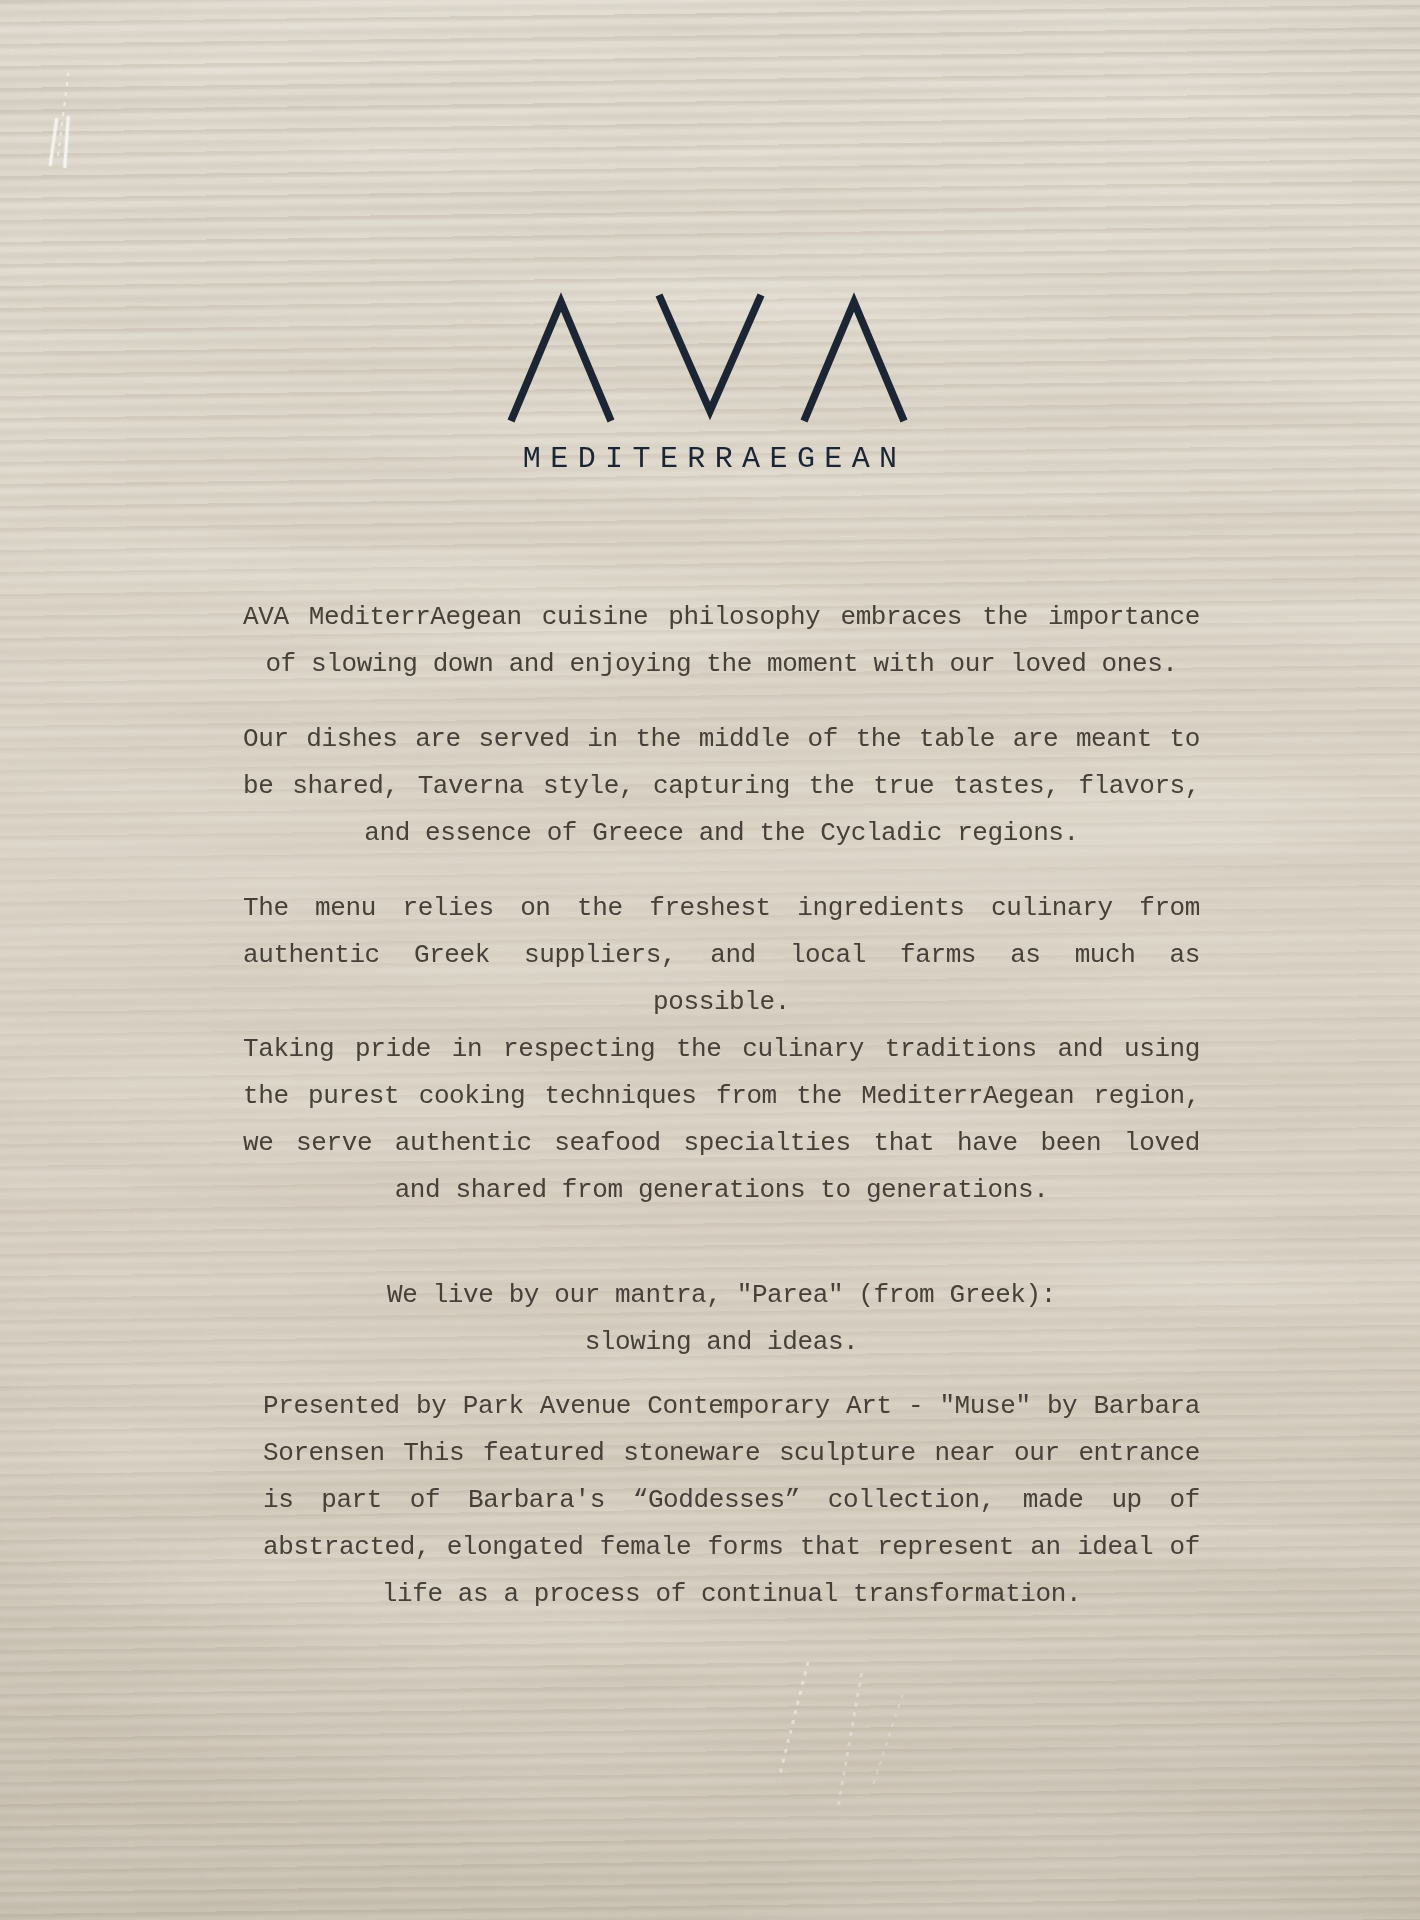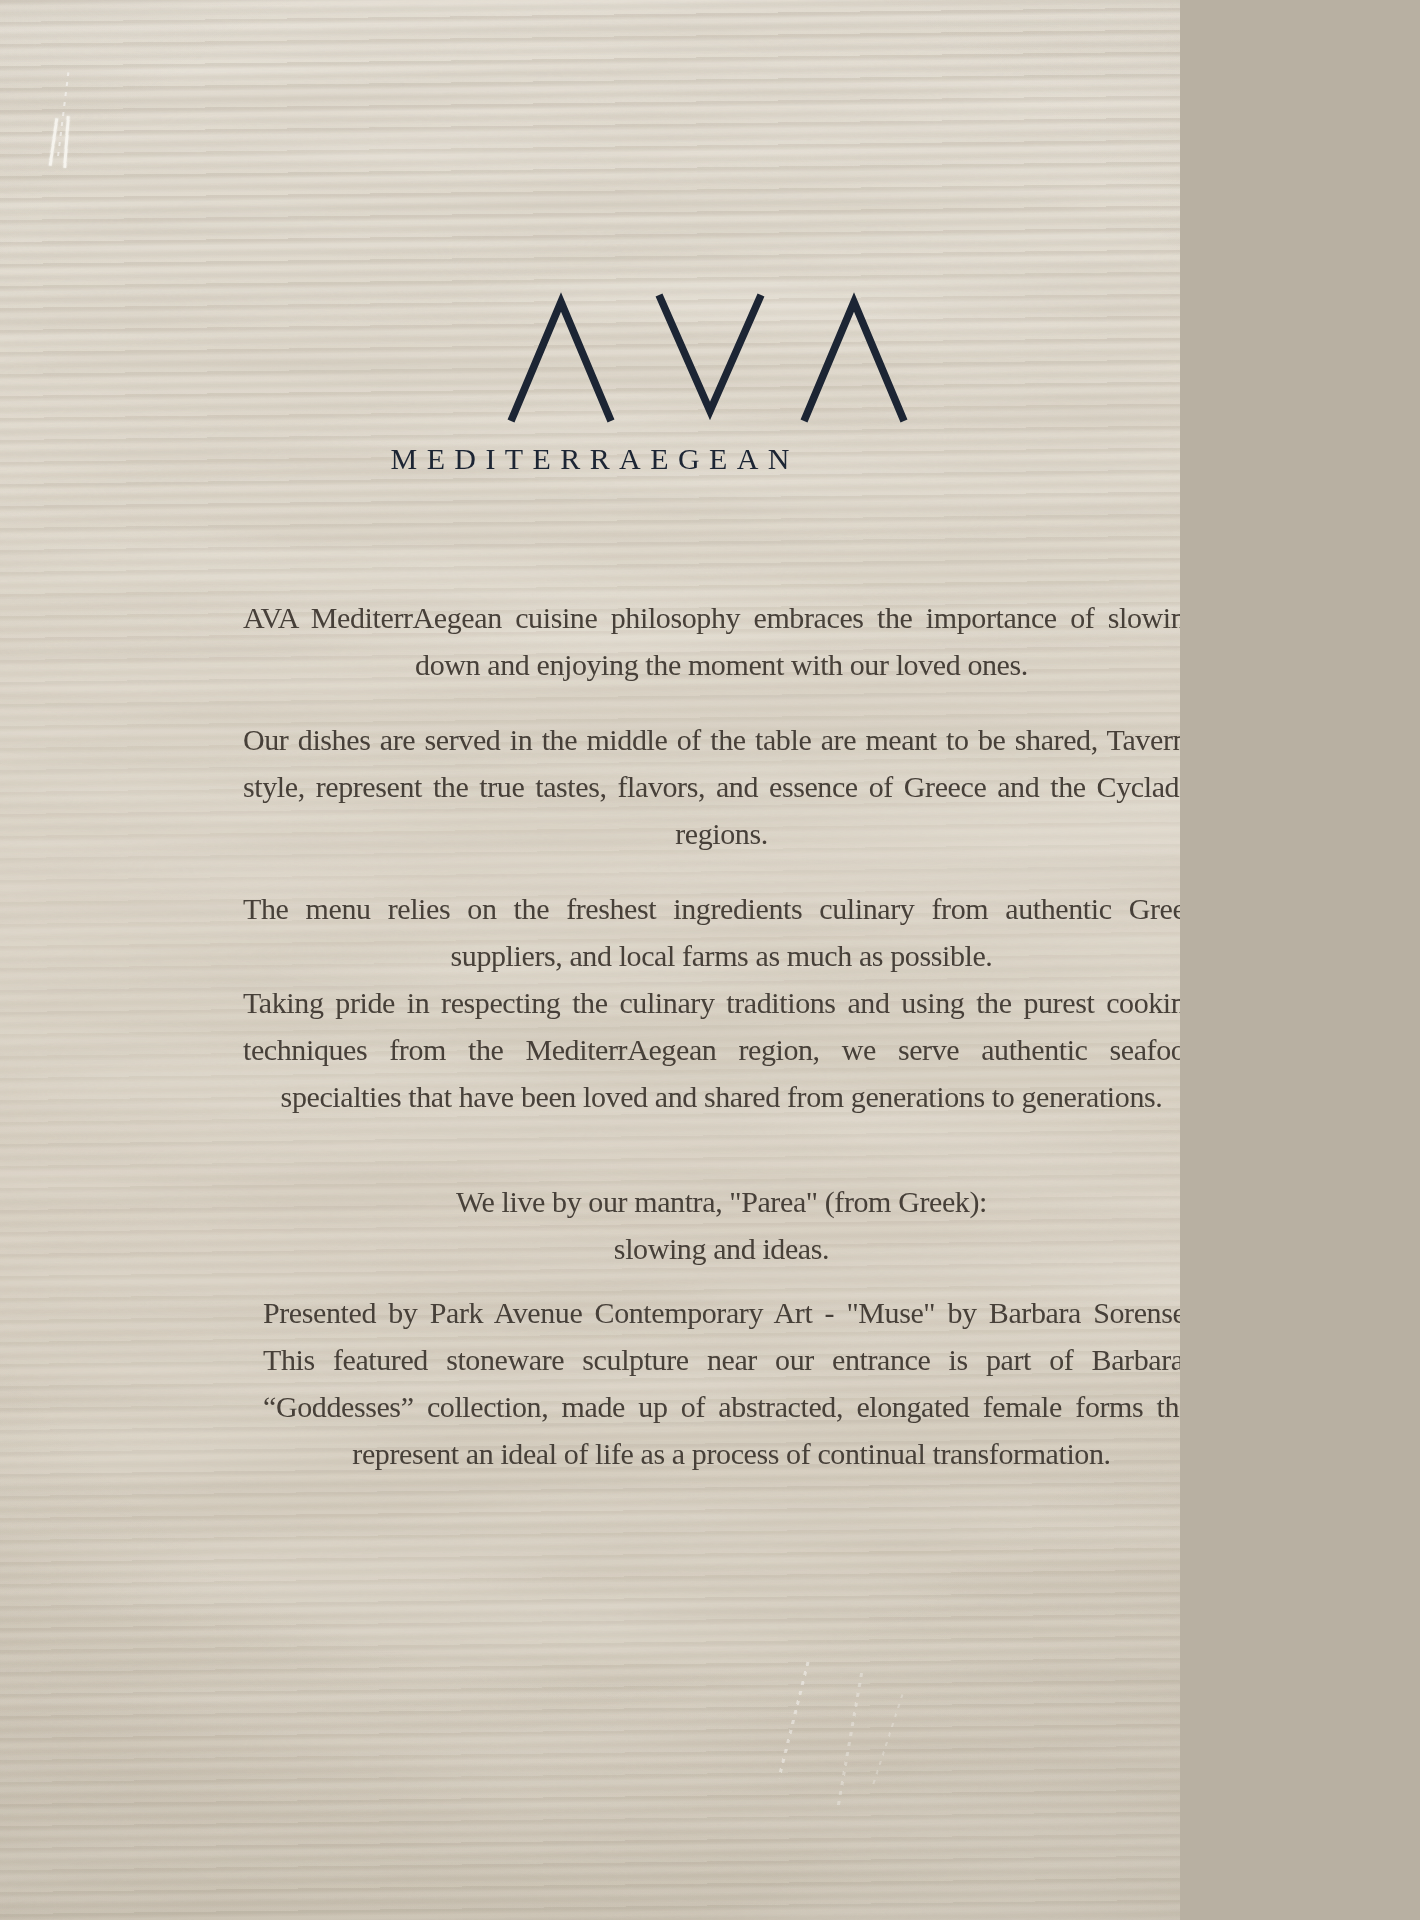--- a/index.html
+++ b/index.html
@@ -2,26 +2,26 @@
 <html><head>
 <meta charset="utf-8">
 <style>
   html, body {
     margin: 0;
     padding: 0;
     background: #b8b0a2;
   }
   .page {
     position: relative;
-    width: 1180px;
+    width: 1420px;
     height: 1920px;
     overflow: hidden;
     background:
       linear-gradient(180deg, #e1dbd0 0%, #dcd5c8 30%, #d7cfc1 62%, #cfc7b8 100%);
-    font-family: Liberation Serif, serif;
+    font-family: Liberation Mono, monospace;
   }
   
   .page::before {
     content: "";
     position: absolute;
     inset: 0;
     z-index: 0;
     background: repeating-linear-gradient(
       179.3deg,
       rgba(146,134,116,0.20) 0px,
@@ -92,21 +92,21 @@
     text-indent: 9.4px;
     color: #1c2534;
   }
   .content {
     position: absolute;
     left: 243px;
     top: 594px;
     width: 957px;
     z-index: 2;
     color: #474039;
-    font-size: 30px;
+    font-size: 26px;
     line-height: 47px;
     font-weight: 300;
     letter-spacing: -0.4px;
   }
   .para {
     margin: 0 0 28px 0;
     text-align: justify;
     text-align-last: center;
   }
   .para.tight { margin-bottom: 0; }
@@ -155,21 +155,21 @@
     <svg class="logo" role="img" viewBox="0 0 400 131" xmlns="http://www.w3.org/2000/svg" aria-label="AVA">
       <path d="M4,129 L54,10 L104,129" fill="none" stroke="#1c2534" stroke-width="7.5" stroke-linejoin="miter" stroke-miterlimit="6"></path>
       <path d="M152,3 L203,119 L254,3" fill="none" stroke="#1c2534" stroke-width="7.5" stroke-linejoin="miter" stroke-miterlimit="6"></path>
       <path d="M297,129 L347,10 L397,129" fill="none" stroke="#1c2534" stroke-width="7.5" stroke-linejoin="miter" stroke-miterlimit="6"></path>
     </svg>
     <div class="wordmark">MEDITERRAEGEAN</div>
   </header>
 
   <main class="content">
     <p class="para">AVA MediterrAegean cuisine philosophy embraces the importance of slowing down and enjoying the moment with our loved ones.</p>
-    <p class="para">Our dishes are served in the middle of the table are meant to be shared, Taverna style, represent the true tastes, flavors, and essence of Greece and the Cycladic regions.</p>
+    <p class="para">Our dishes are served in the middle of the table are meant to be shared, Taverna style, capturing the true tastes, flavors, and essence of Greece and the Cycladic regions.</p>
     <p class="para tight">The menu relies on the freshest ingredients culinary from authentic Greek suppliers, and local farms as much as possible.</p>
     <p class="para traditions">Taking pride in respecting the culinary traditions and using the purest cooking techniques from the MediterrAegean region, we serve authentic seafood specialties that have been loved and shared from generations to generations.</p>
     <p class="para mantra">
       <span>We live by our mantra, "Parea" (from Greek):</span>
       <span>slowing and ideas.</span>
     </p>
     <p class="para presented">Presented by Park Avenue Contemporary Art - "Muse" by Barbara Sorensen This featured stoneware sculpture near our entrance is part of Barbara's “Goddesses” collection, made up of abstracted, elongated female forms that represent an ideal of life as a process of continual transformation.</p>
   </main>
 
 </div>

